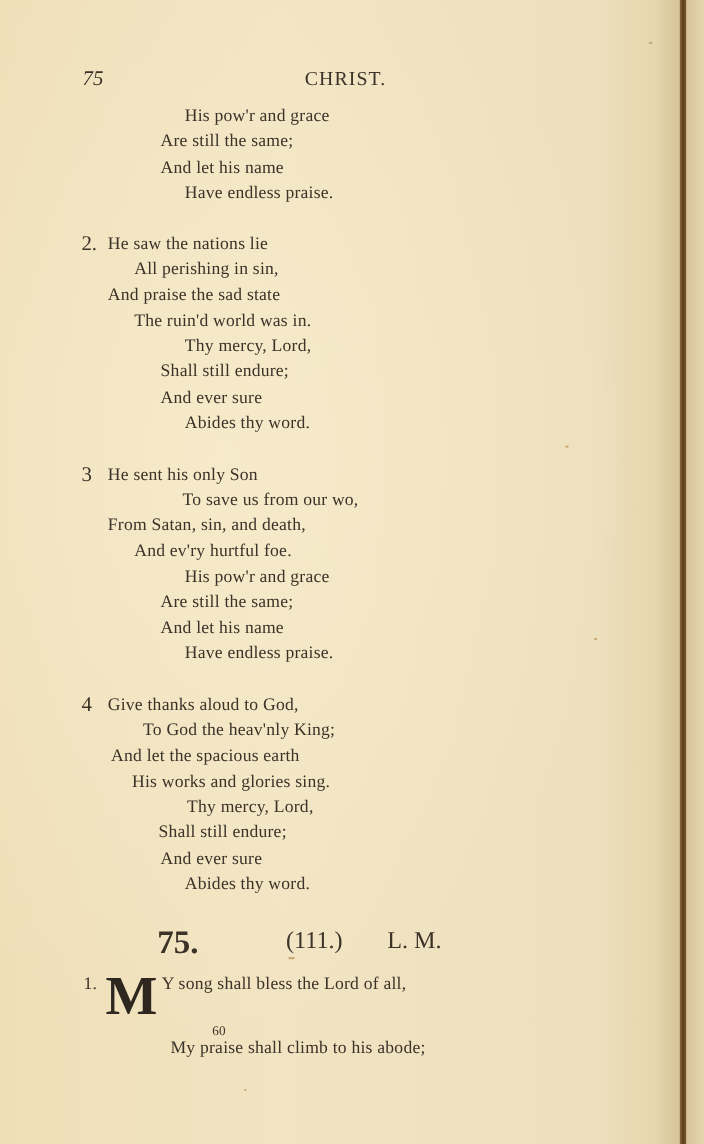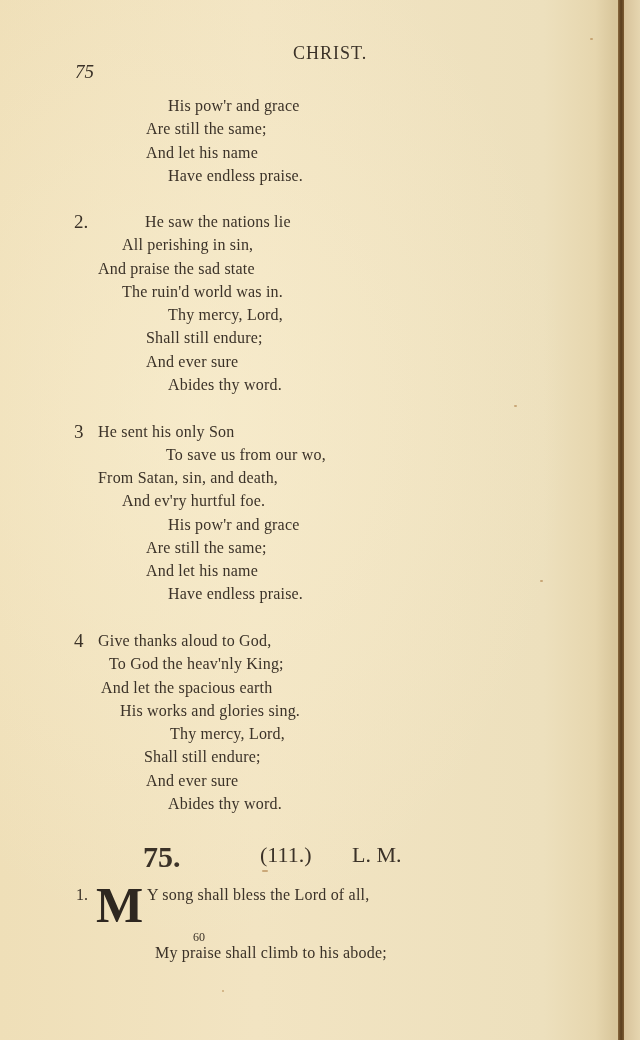--- a/index.html
+++ b/index.html
@@ -43,24 +43,23 @@
       letter-spacing: 0.2px;
     }
     .running-head-num {
       position: absolute;
       left: 75px; top: 61px;
       font-size: 19px;
       font-style: italic;
     }
     .running-head-title {
       position: absolute;
-      left: 277px; top: 43px;
+      left: 277px; top: 61px;
       font-size: 18px;
       letter-spacing: 1px;
-      margin-left: 16px;
     }
     .stanza-num {
       position: absolute;
       font-size: 19px;
     }
     .hymn-header {
       position: absolute;
       top: 842px;
       font-size: 22px;
     }
@@ -110,21 +109,21 @@
 
   <div>
     <span class="line" style="left:168px; top:94px;">His pow'r and grace</span>
     <span class="line" style="left:146px; top:117px;">Are still the same;</span>
     <span class="line" style="left:146px; top:141px;">And let his name</span>
     <span class="line" style="left:168px; top:164px;">Have endless praise.</span>
   </div>
 
   <div>
     <span class="stanza-num" style="left:74px; top:211px;">2.</span>
-    <span class="line" style="left:98px; top:210px;margin-left:47px;">He saw the nations lie</span>
+    <span class="line" style="left:98px; top:210px;">He saw the nations lie</span>
     <span class="line" style="left:122px; top:233px;">All perishing in sin,</span>
     <span class="line" style="left:98px; top:257px;">And praise the sad state</span>
     <span class="line" style="left:122px; top:280px;">The ruin'd world was in.</span>
     <span class="line" style="left:168px; top:303px;">Thy mercy, Lord,</span>
     <span class="line" style="left:146px; top:326px;">Shall still endure;</span>
     <span class="line" style="left:146px; top:350px;">And ever sure</span>
     <span class="line" style="left:168px; top:373px;">Abides thy word.</span>
   </div>
 
   <div>
@@ -135,21 +134,21 @@
     <span class="line" style="left:122px; top:489px;">And ev'ry hurtful foe.</span>
     <span class="line" style="left:168px; top:513px;">His pow'r and grace</span>
     <span class="line" style="left:146px; top:536px;">Are still the same;</span>
     <span class="line" style="left:146px; top:559px;">And let his name</span>
     <span class="line" style="left:168px; top:582px;">Have endless praise.</span>
   </div>
 
   <div>
     <span class="stanza-num" style="left:74px; top:630px;">4</span>
     <span class="line" style="left:98px; top:629px;">Give thanks aloud to God,</span>
-    <span class="line" style="left:109px; top:652px;text-align:right;">To God the heav'nly King;</span>
+    <span class="line" style="left:130px; top:652px;text-align:right;">To God the heav'nly King;</span>
     <span class="line" style="left:101px; top:676px;">And let the spacious earth</span>
     <span class="line" style="left:120px; top:699px;">His works and glories sing.</span>
     <span class="line" style="left:170px; top:722px;">Thy mercy, Lord,</span>
     <span class="line" style="left:144px; top:745px;">Shall still endure;</span>
     <span class="line" style="left:146px; top:769px;">And ever sure</span>
     <span class="line" style="left:168px; top:792px;">Abides thy word.</span>
   </div>
 
   <div>
     <span class="hymn-header hymn-num">75.</span>

